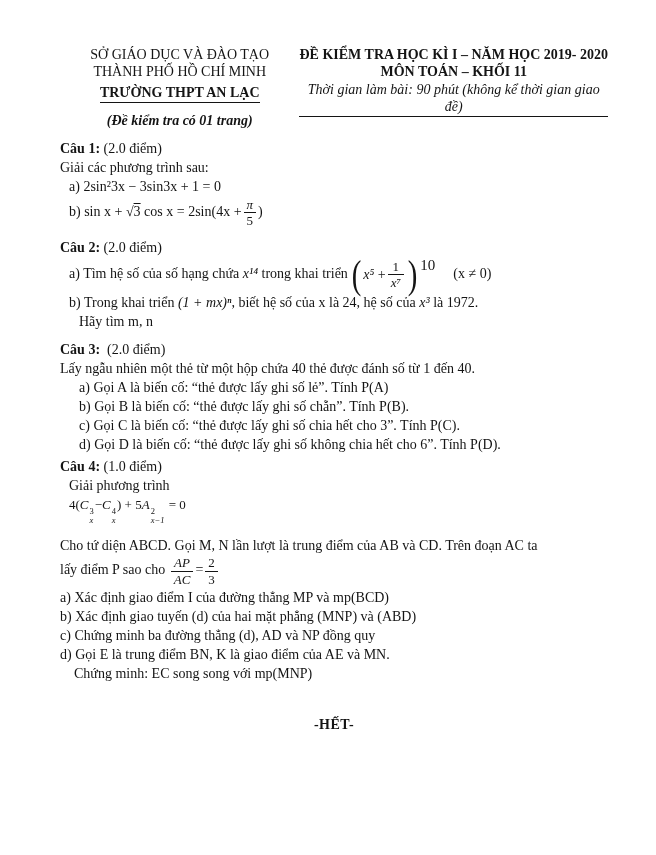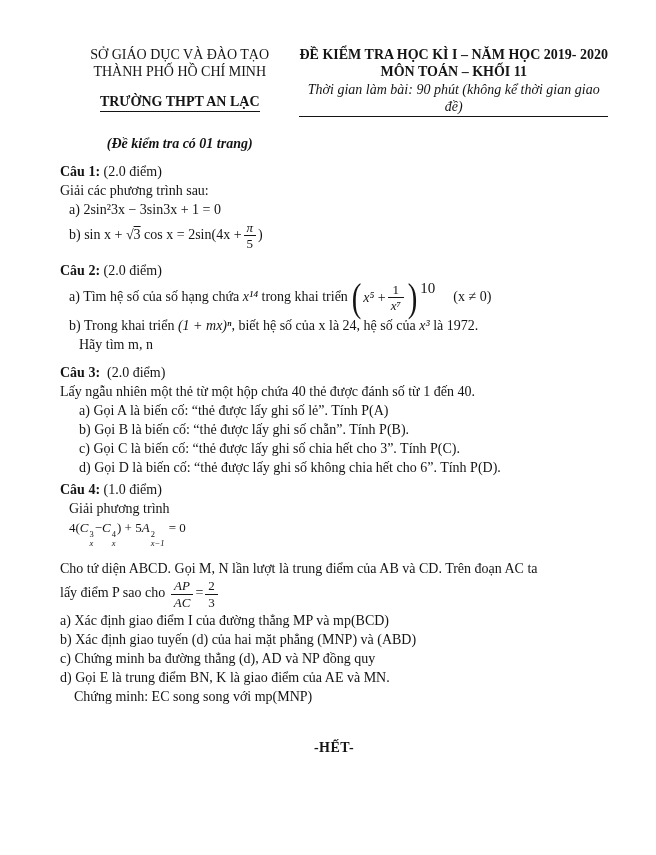--- a/index.html
+++ b/index.html
@@ -8,23 +8,23 @@
     font-family:"Liberation Serif","DejaVu Serif",serif;
     color:#141414;font-size:14px;line-height:1.22;
   }
   .page{padding:46px 48px 0 60px;}
 
   
   .header{display:flex;align-items:flex-start;}
   .header-left{width:248px;text-align:center;}
   .header-right{flex:1;text-align:center;}
   .hl-line{white-space:nowrap;}
-  .school-name{font-weight:bold;margin-top:13px;}
+  .school-name{font-weight:bold;margin-top:4px;}
   .school-name .u{display:inline-block;border-bottom:1.4px solid #141414;padding-bottom:1px;}
-  .exam-note{font-weight:bold;font-style:italic;margin-top:23px;}
+  .exam-note{font-weight:bold;font-style:italic;margin-top:9px;}
   .hr-line{font-weight:bold;white-space:nowrap;}
   .hr-time{font-style:italic;margin-top:1px;}
   .hr-time .u{display:inline-block;border-bottom:1.2px solid #141414;padding-bottom:1px;}
 
   
   p{margin:0;}
   .q{margin-top:11px;}
   .qtitle b{font-weight:bold;}
   .qline{margin-top:2px;}
   .indent1{padding-left:9px;}

